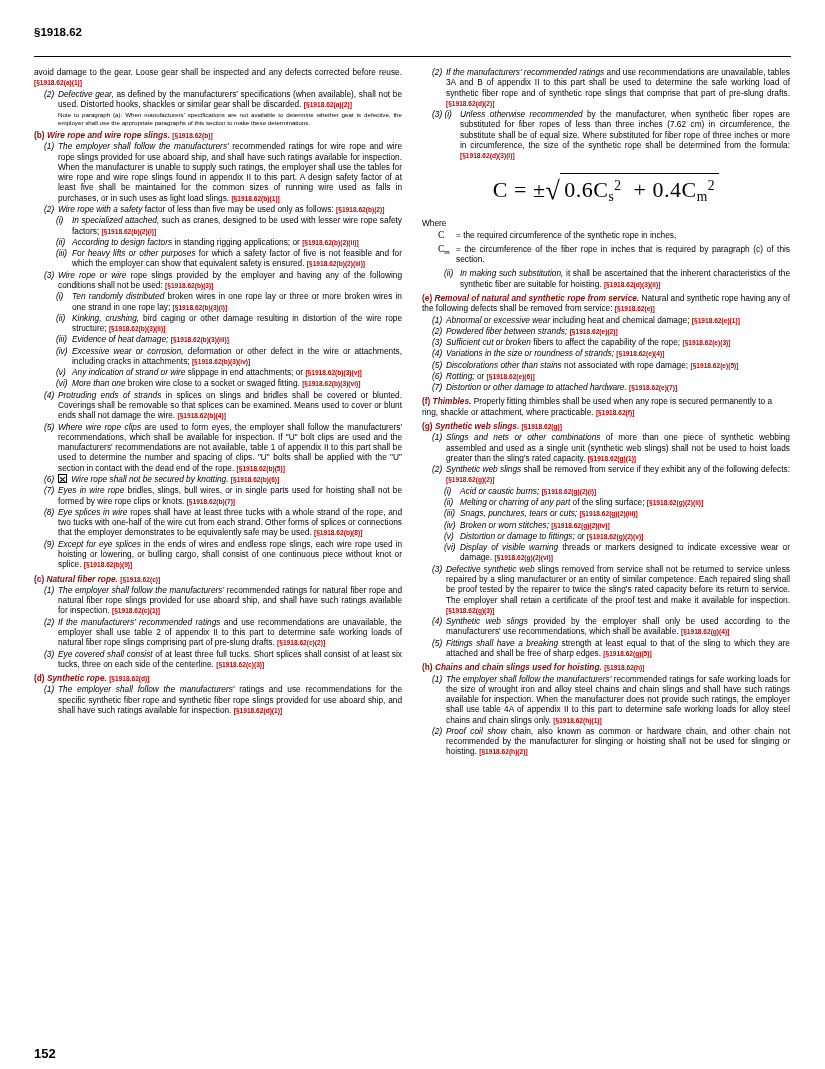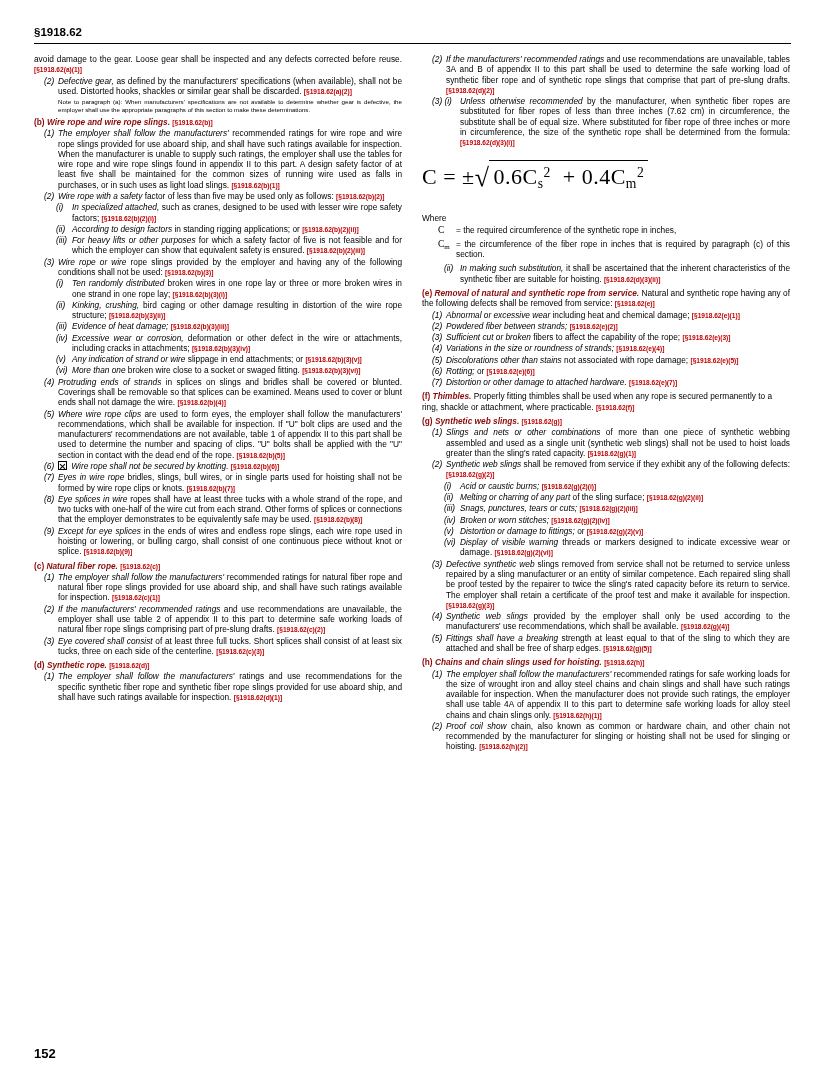--- a/index.html
+++ b/index.html
@@ -18,21 +18,21 @@
     width: 825px;
     height: 1069px;
     box-sizing: border-box;
     padding: 26px 34px 20px 34px;
   }
   
   .header {
     display: flex;
     align-items: flex-start;
     border-bottom: 1.6px solid #000;
-    padding-bottom: 5px;
+    padding-bottom: 18px;
     margin-bottom: 10px;
   }
   .header-left {
     font-size: 11.5px;
     font-weight: bold;
     white-space: nowrap;
   }
   .header-title {
     flex: 1;
     text-align: center;
@@ -87,34 +87,34 @@
     white-space: nowrap;
   }
   .note {
     font-size: 6.2px;
     line-height: 1.2;
     margin-top: 2px;
     text-align: justify;
   }
   
   .formula {
-    text-align: left;
+    text-align: center;
     font-family: "Liberation Serif", serif;
     font-size: 22px;
     margin: 12px 0 8px 0;
     letter-spacing: 0.5px;
   }
   .formula .rad {
     border-top: 1.3px solid #000;
     padding: 2px 4px 0 4px;
     display: inline-block;
   }
   .sub { font-size: 0.62em; vertical-align: -0.28em; }
   .sup { font-size: 0.62em; vertical-align: 0.55em; }
-  .where { margin-top: 19px; }
+  .where { margin-top: 11px; }
   .defrow {
     display: flex;
     align-items: flex-start;
     margin-left: 16px;
     margin-top: 2px;
   }
   .defsym {
     flex: 0 0 auto;
     width: 18px;
     font-family: "Liberation Serif", serif;

